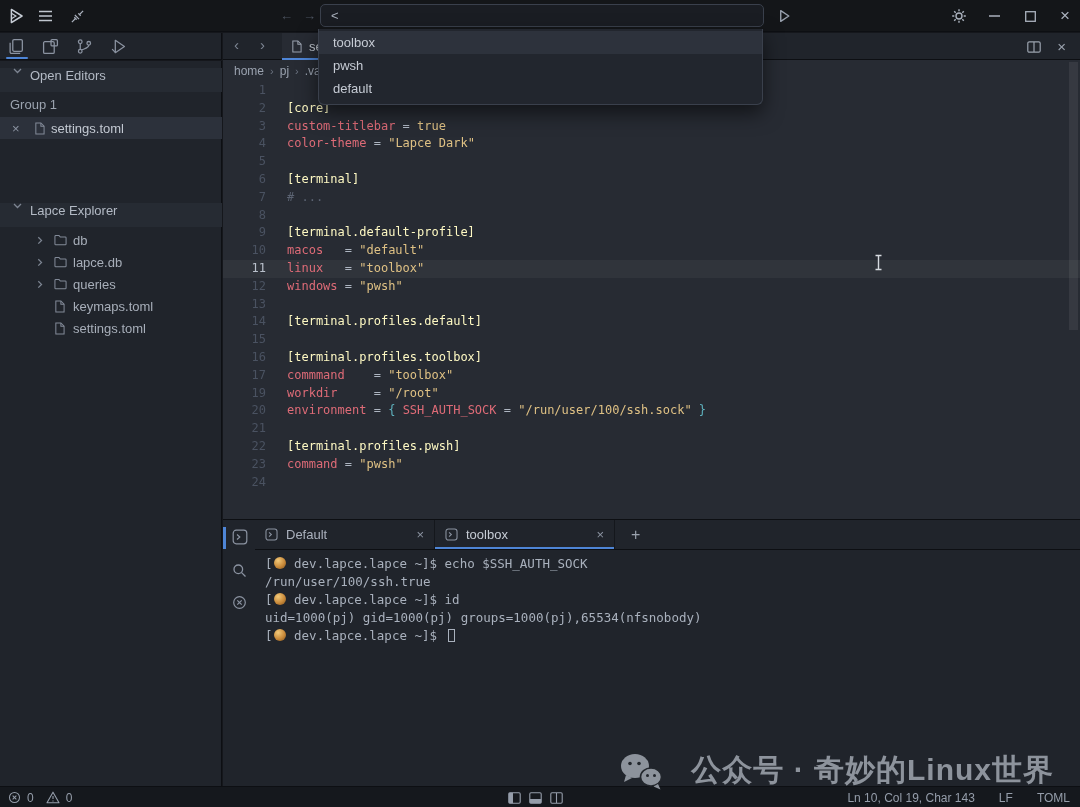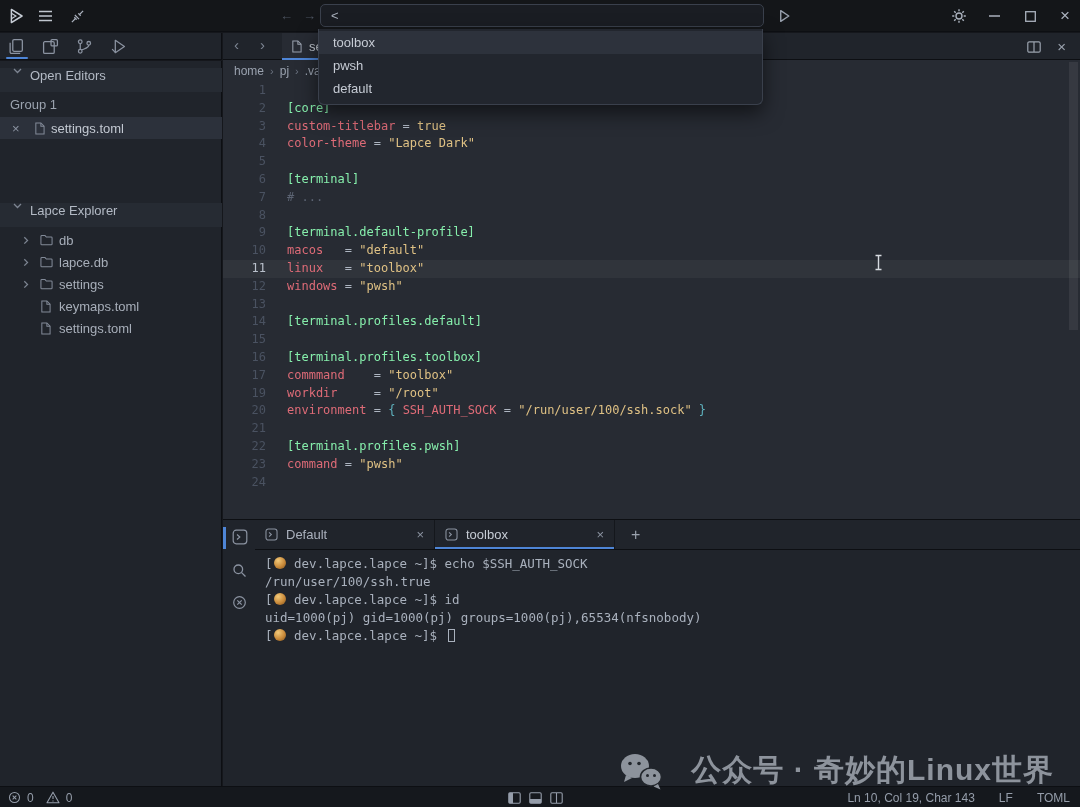--- a/index.html
+++ b/index.html
@@ -44,21 +44,21 @@
     background:#20242b; border-right:1px solid #0d0f13; }
   .section-header { position:absolute; left:0; width:222px; height:24px;
     background:#262b33; display:flex; align-items:flex-start; gap:8px;
     padding-left:13px; font-size:13px; color:#b3bac5; }
   .group-label { position:absolute; left:10px; top:36px; font-size:13px; color:#9ba3af; }
   .open-file-row { position:absolute; left:0; top:56px; width:222px; height:22px;
     background:#2c313b; display:flex; align-items:center; }
   .open-file-row .close-x { width:14px; margin-left:12px; color:#8b93a1; font-size:13px; }
   .open-file-row .fname { font-size:13px; color:#c3c9d2; margin-left:6px; }
   .explorer-list { position:absolute; left:0; top:168px; width:222px; }
-  .tree-row { height:22px; display:flex; align-items:center; padding-left:22px;
+  .tree-row { height:22px; display:flex; align-items:center; padding-left:36px;
     font-size:13px; color:#a7aeb9; }
   .tree-row .chev-slot { width:18px; display:flex; align-items:center; }
   .tree-row .ico-slot { width:19px; display:flex; align-items:center; }
 
   
   .editor-col { position:absolute; left:223px; top:33px; right:0; bottom:21px;
     background:#272b33; }
   .edit-tabbar { position:absolute; left:0; right:0; top:0; height:27px;
     background:#20242b; border-bottom:1px solid #0d0f13; }
   .edit-nav { position:absolute; top:3px; font-size:15px; color:#7e8694; }
@@ -74,21 +74,21 @@
     font-size:12px; color:#9aa2af; }
   .breadcrumb .sep { color:#6b7380; font-size:11px; }
 
   .code-area { position:absolute; left:0; right:0; top:49px; height:437px; overflow:hidden; }
   .code-row { display:flex; height:17.8px; font-family:"DejaVu Sans Mono", monospace;
     font-size:12px; line-height:17.8px; white-space:pre; }
   .code-row .ln { width:43px; text-align:right; color:#4a5261; flex:none; }
   .code-row .ct { padding-left:21px; }
   .code-row.cur { background:rgba(255,255,255,.045); }
   .code-row.cur .ln { color:#b9c0cb; }
-  .tok-sec { color:#86efac; } .tok-key { color:#de6b77; }
+  .tok-sec { color:#fef9c3; } .tok-key { color:#de6b77; }
   .tok-op  { color:#aeb6c2; } .tok-str { color:#dfc184; }
   .tok-bool{ color:#dfc184; } .tok-com { color:#5b6372; }
   .tok-pun { color:#5fb3bf; }
   .scroll-thumb { position:absolute; right:2px; top:29px; width:9px; height:268px;
     background:rgba(255,255,255,.07); }
   .ibeam { position:absolute; left:651px; top:221px; }
 
   
   .terminal { position:absolute; left:0; right:0; top:486px; bottom:0;
     background:#20242b; border-top:1px solid #0d0f13; }
@@ -264,21 +264,21 @@
         <span class="chev-slot">
           <svg width="8" height="9" viewBox="0 0 8 9">
             <path d="M2.3 1.2l3.2 3.2-3.2 3.2" fill="none" stroke="#7d8592" stroke-width="1.3"></path>
           </svg>
         </span>
         <span class="ico-slot">
           <svg width="13" height="12" viewBox="0 0 14 12">
             <path d="M1 2.1c0-.5.4-.9.9-.9h3.5l1.4 1.6h5.3c.5 0 .9.4.9.9v6.5c0 .5-.4.9-.9.9H1.9c-.5 0-.9-.4-.9-.9z" fill="none" stroke="#828a98" stroke-width="1.1"></path>
           </svg>
         </span>
-        <span>settings</span>
+        <span>queries</span>
       </div>
       <div class="tree-row">
         <span class="chev-slot"></span>
         <span class="ico-slot">
           <svg width="11" height="13" viewBox="0 0 12 14">
             <path d="M2 1h5.5L11 4.5V13H2z" fill="none" stroke="#828a98" stroke-width="1.1"></path>
             <path d="M7.5 1v3.5H11" fill="none" stroke="#828a98" stroke-width="1.1"></path>
           </svg>
         </span>
         <span>keymaps.toml</span>

